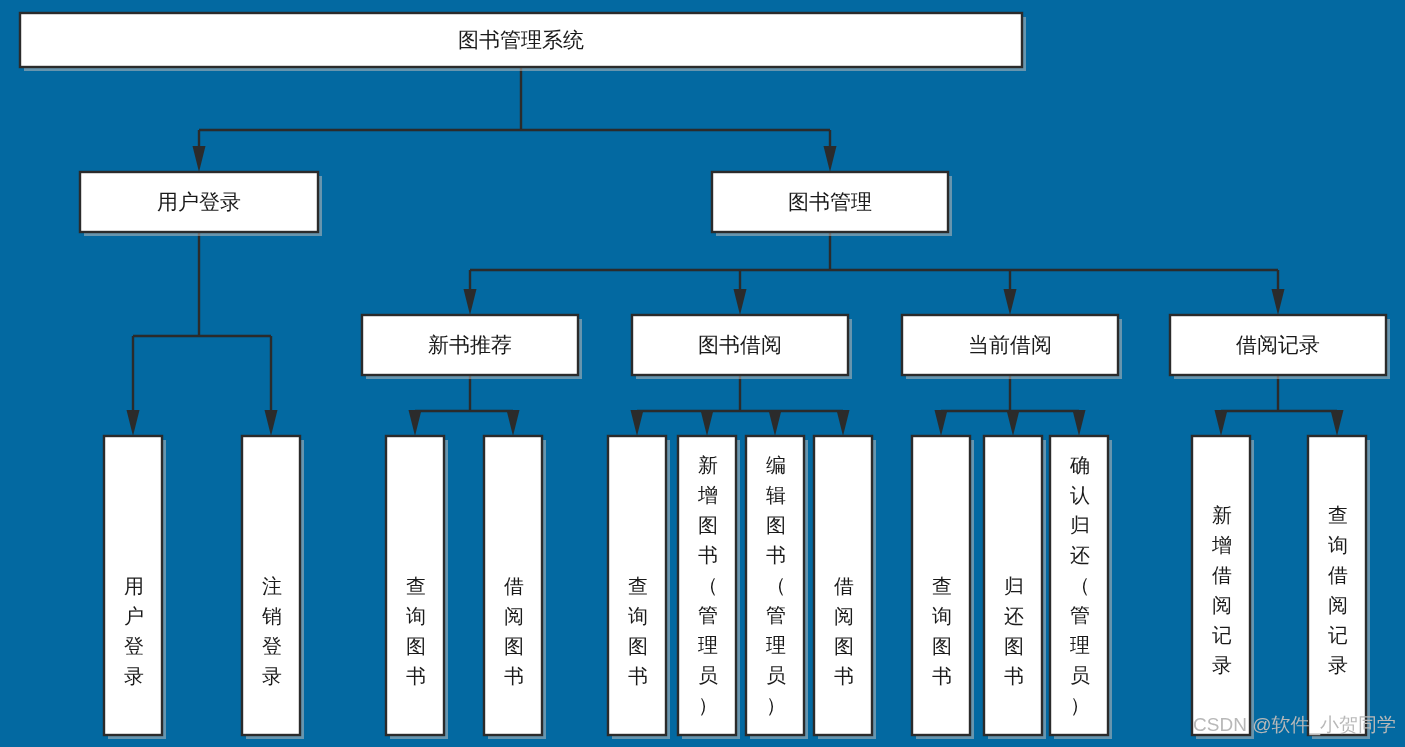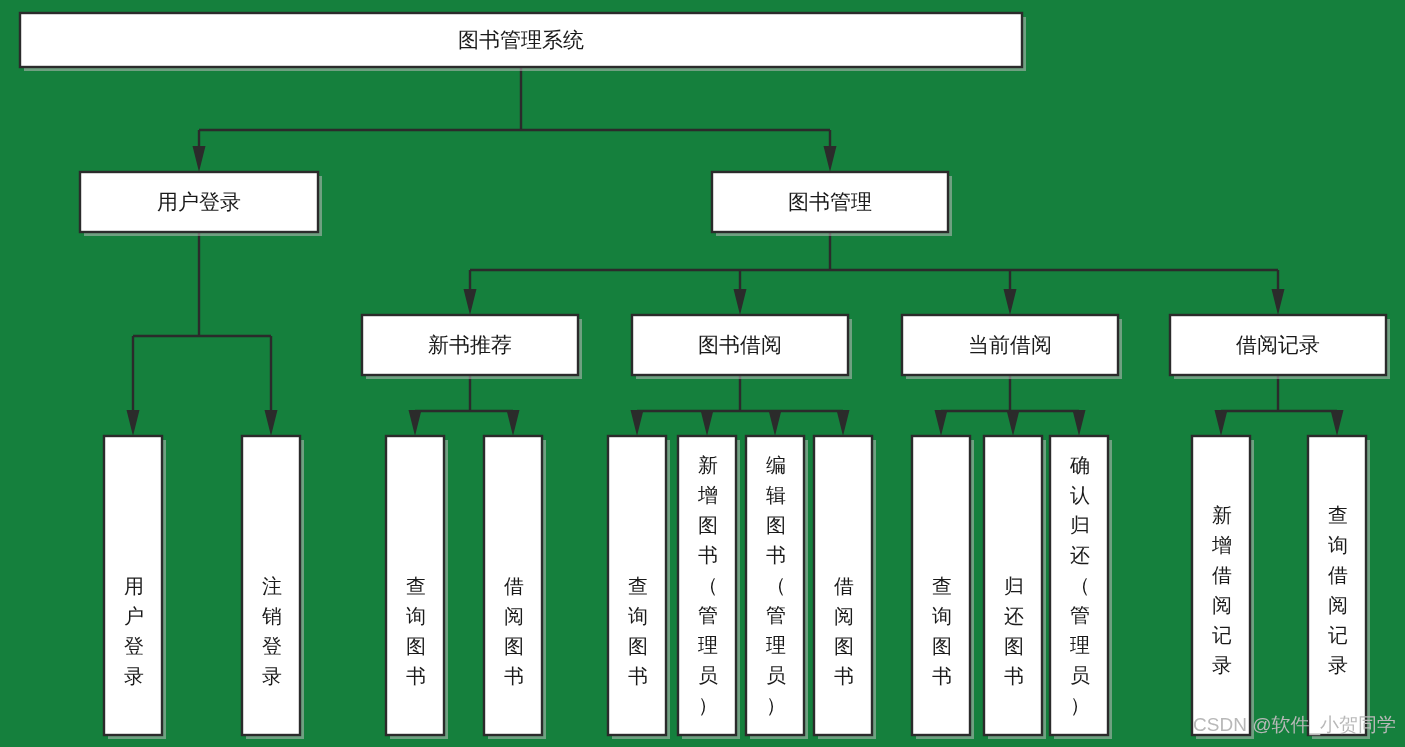--- a/index.html
+++ b/index.html
@@ -8,21 +8,21 @@
     padding: 0;
     background: #ffffff;
   }
   body {
     font-family: "Liberation Sans", "DejaVu Sans", sans-serif;
   }
   #diagram-root {
     position: relative;
     width: 1405px;
     height: 747px;
-    background: #15803d;
+    background: #0369a1;
     overflow: hidden;
   }
   svg#tree-svg {
     position: absolute;
     top: 0;
     left: 0;
     width: 1405px;
     height: 747px;
     display: block;
   }

